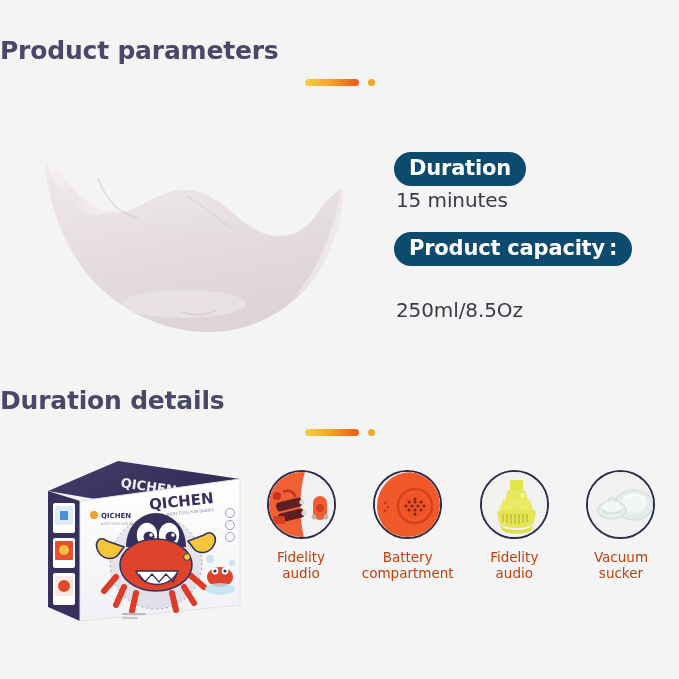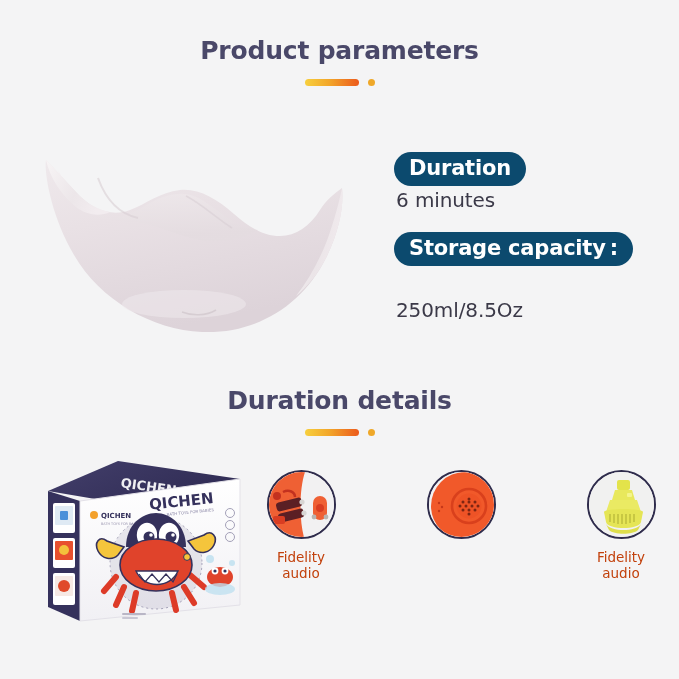--- a/index.html
+++ b/index.html
@@ -9,21 +9,20 @@
   body {
     width: 679px; height: 679px;
     position: relative;
     overflow: hidden;
     font-family: "DejaVu Sans", sans-serif;
     -webkit-font-smoothing: antialiased;
   }
   .section-heading {
     position: absolute;
     left: 0; right: 0;
-    text-align: center;
     font-weight: bold;
     font-size: 25px;
     letter-spacing: -0.2px;
     color: #4a4869;
     font-family: "DejaVu Sans", sans-serif;
   }
   .divider {
     position: absolute;
     left: 0; right: 0;
     display: flex;
@@ -162,23 +161,23 @@
     <path d="M64 60 C 72 82 86 96 104 100" stroke="#d9ced4" stroke-width="2" fill="none" opacity="0.6"></path>
     <path d="M152 78 C 168 86 182 100 198 110" stroke="#d6cbd1" stroke-width="1.5" fill="none" opacity="0.5"></path>
 
     <ellipse cx="150" cy="186" rx="62" ry="14" fill="#efe9ec" opacity="0.55"></ellipse>
 
     <path d="M148 194 C 158 198 172 198 182 192" stroke="#cfc4ca" stroke-width="1.5" fill="none" opacity="0.7"></path>
   </svg>
 </div>
 
 <div class="param-badge" style="left:394px; top:152px;">Duration</div>
-<div class="param-value" style="left:396px; top:188px;">6 minutes</div>
-
-<div class="param-badge" style="left:394px; top:232px;">Storage capacity :</div>
+<div class="param-value" style="left:396px; top:188px;">15 minutes</div>
+
+<div class="param-badge" style="left:394px; top:232px;">Product capacity :</div>
 <div class="param-value" style="left:396px; top:274px;margin-top:24px;">250ml/8.5Oz</div>
 
 <div class="section-heading" style="top:386px;">Duration details</div>
 
 <div class="divider" style="top:429px;">
   <span class="bar"></span>
   <span class="dot"></span>
 </div>
 
 <div id="package-box">
@@ -315,20 +314,22 @@
             <circle cx="46" cy="38" r="1.5"></circle>
           <circle cx="40" cy="42" r="1.5"></circle>
         </g>
         <g fill="#c4371a">
           <circle cx="10" cy="31" r="1.2"></circle>
           <circle cx="13" cy="35" r="1.2"></circle>
           <circle cx="10" cy="39" r="1.2"></circle>
         </g>
       </svg>
     </div>
+    <div class="detail-label">Battery
+compartment</div>
   </div>
 
   <div class="detail-item">
     <div class="detail-circle">
       <svg viewBox="0 0 69 69" width="69" height="69">
         <rect x="0" y="0" width="69" height="69" fill="#f1f1f0"></rect>
 
         <rect x="28" y="8" width="13" height="10" rx="2" fill="#e3e34a"></rect>
         <path d="M26 18 L43 18 L46 28 L23 28 Z" fill="#e8e85c"></path>
         <path d="M21 28 L48 28 L52 40 L17 40 Z" fill="#eaea63"></path>
@@ -344,14 +345,32 @@
           <line x1="45" y1="42" x2="45" y2="50"></line>
         </g>
         <path d="M17 52 C 22 60 47 60 52 52 L 49 58 C 44 63 25 63 20 58 Z" fill="#dede4c"></path>
         <rect x="38" y="21" width="5" height="4" rx="1" fill="#f4f48c"></rect>
       </svg>
     </div>
     <div class="detail-label">Fidelity
 audio</div>
   </div>
 
+  <div class="detail-item">
+    <div class="detail-circle">
+      <svg viewBox="0 0 69 69" width="69" height="69">
+        <rect x="0" y="0" width="69" height="69" fill="#f0f1f0"></rect>
+
+        <ellipse cx="46" cy="33" rx="19" ry="15" fill="#e4ecec" opacity="0.85" stroke="#cdd8d8" stroke-width="1.2"></ellipse>
+        <ellipse cx="46" cy="31" rx="13" ry="10" fill="#f3f7f7" opacity="0.9"></ellipse>
+        <path d="M36 26 C 42 22 52 22 57 27" stroke="#ffffff" stroke-width="2" fill="none" opacity="0.9"></path>
+
+        <ellipse cx="24" cy="38" rx="14" ry="9" fill="#e6eeee" opacity="0.85" stroke="#ccd8d8" stroke-width="1.2"></ellipse>
+        <ellipse cx="24" cy="35" rx="10" ry="6" fill="#f2f7f7" opacity="0.9"></ellipse>
+        <path d="M20 29 C 22 25 27 25 29 29" stroke="#cdd8d8" stroke-width="1.2" fill="none"></path>
+        <path d="M14 38 C 18 42 30 42 34 38" stroke="#d4dede" stroke-width="1.2" fill="none"></path>
+      </svg>
+    </div>
+    <div class="detail-label">Vacuum
+sucker</div>
+  </div>
 
 </div>
 
 </body></html>

